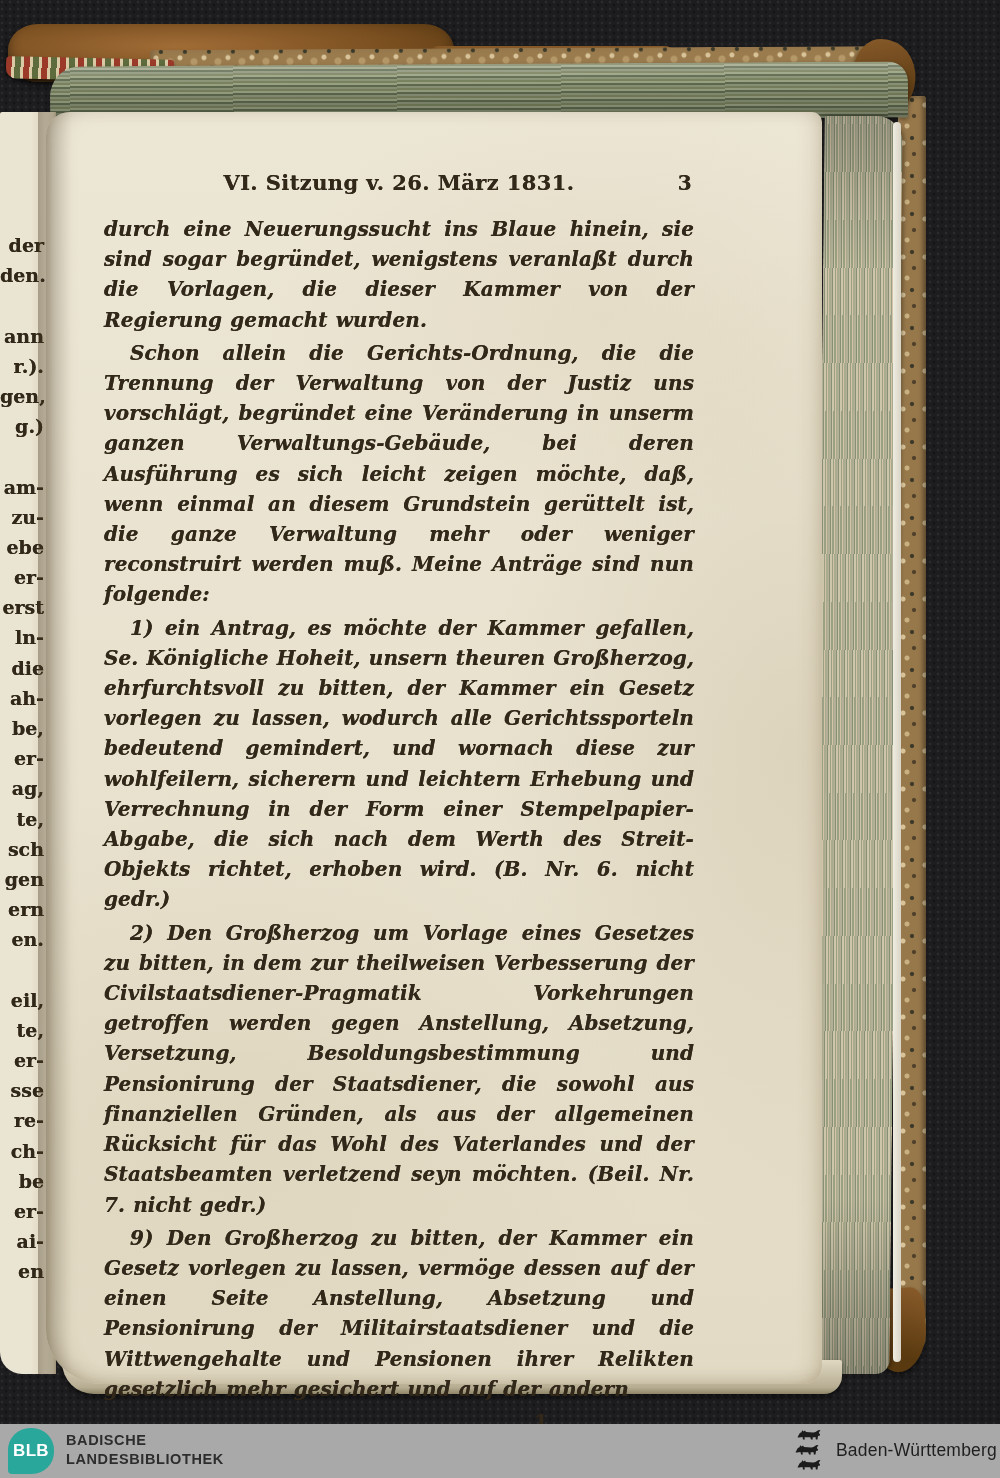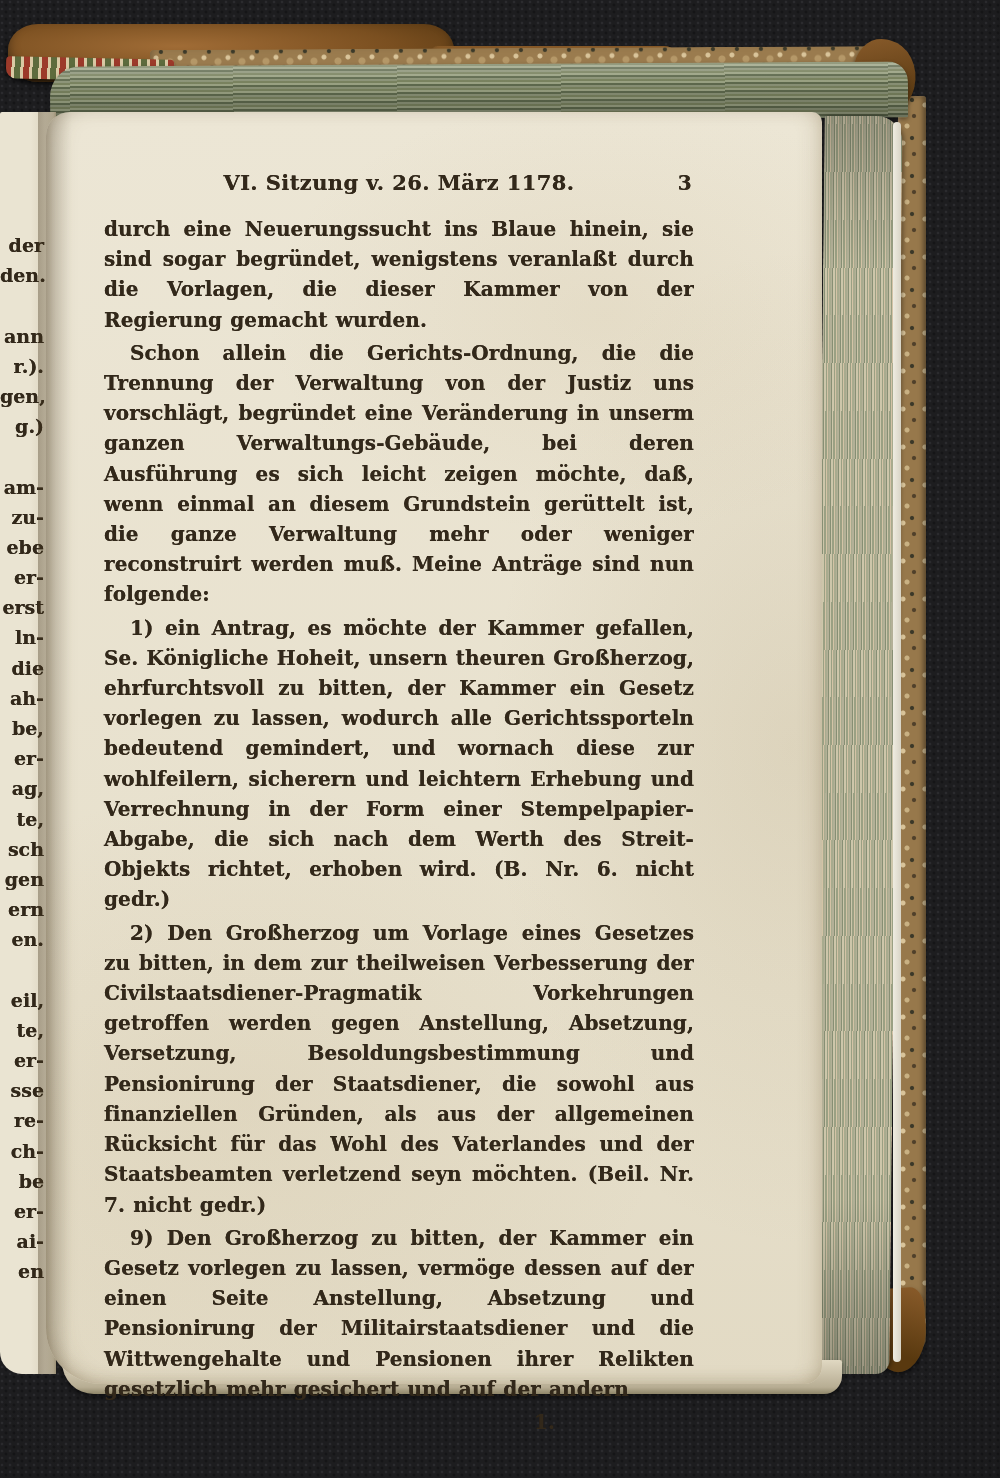--- a/index.html
+++ b/index.html
@@ -92,21 +92,21 @@
     background:linear-gradient(90deg, rgba(70,55,30,.38), rgba(40,30,15,.12) 45%, transparent);}
 
   
   .content{position:absolute;left:104px;top:170px;width:590px;z-index:7;
     font-family:"DejaVu Serif", serif;color:#32281a;}
   .pg-header{position:relative;height:44px;font-weight:bold;font-size:21px;letter-spacing:.4px;
     text-align:center;text-shadow:0 0 .6px rgba(43,33,20,.85);}
   .pg-num{position:absolute;right:2px;top:1px;font-size:20px;}
   .body-text{font-weight:bold;font-size:20px;line-height:30.2px;text-align:justify;
     letter-spacing:.1px;word-spacing:1px;hyphens:auto;
-    text-shadow:0 0 .6px rgba(43,33,20,.85);}
+    text-shadow:0 0 .6px rgba(43,33,20,.85);font-style:italic;}
   .body-text p{margin:0 0 3px 0;text-indent:26px;}
   .body-text p.noindent{text-indent:0;}
   .signature{margin-top:6px;padding-left:430px;font-weight:bold;font-size:20px;
     text-shadow:0 0 .6px rgba(43,33,20,.85);}
 
   
   .footer{position:absolute;left:0;top:1424px;width:1000px;height:54px;z-index:10;
     background:#a9a9a9;display:flex;align-items:center;}
   .blb-logo{position:absolute;left:8px;top:4px;width:46px;height:46px;
     background:#2aa79b;border-radius:22px 22px 22px 4px;
@@ -173,26 +173,44 @@
         <div>ai-</div>
         <div>en</div>
       </div>
   </div>
 
   <div class="page"></div>
   <div class="gutter"></div>
 
   <div class="content">
     <div class="pg-header">
-      <span>VI. Sitzung v. 26. März 1178.</span>
+      <span>VI. Sitzung v. 26. März 1831.</span>
       <span class="pg-num">3</span>
     </div>
     <div class="body-text">
       <p class="noindent">durch eine Neuerungssucht ins Blaue hinein, sie sind sogar begründet, wenigstens veranlaßt durch die Vorlagen, die dieser Kammer von der Regierung gemacht wurden.</p>
       <p>Schon allein die Gerichts-Ordnung, die die Trennung der Verwaltung von der Justiz uns vorschlägt, begründet eine Veränderung in unserm ganzen Verwaltungs-Gebäude, bei deren Ausführung es sich leicht zeigen möchte, daß, wenn einmal an diesem Grundstein gerüttelt ist, die ganze Verwaltung mehr oder weniger reconstruirt werden muß. Meine Anträge sind nun folgende:</p>
       <p>1) ein Antrag, es möchte der Kammer gefallen, Se. Königliche Hoheit, unsern theuren Großherzog, ehrfurchtsvoll zu bitten, der Kammer ein Gesetz vorlegen zu lassen, wodurch alle Gerichtssporteln bedeutend gemindert, und wornach diese zur wohlfeilern, sicherern und leichtern Erhebung und Verrechnung in der Form einer Stempelpapier-Abgabe, die sich nach dem Werth des Streit-Objekts richtet, erhoben wird. (B. Nr. 6. nicht gedr.)</p>
       <p>2) Den Großherzog um Vorlage eines Gesetzes zu bitten, in dem zur theilweisen Verbesserung der Civilstaatsdiener-Pragmatik Vorkehrungen getroffen werden gegen Anstellung, Absetzung, Versetzung, Besoldungsbestimmung und Pensionirung der Staatsdiener, die sowohl aus finanziellen Gründen, als aus der allgemeinen Rücksicht für das Wohl des Vaterlandes und der Staatsbeamten verletzend seyn möchten. (Beil. Nr. 7. nicht gedr.)</p>
       <p>9) Den Großherzog zu bitten, der Kammer ein Gesetz vorlegen zu lassen, vermöge dessen auf der einen Seite Anstellung, Absetzung und Pensionirung der Militairstaatsdiener und die Wittwengehalte und Pensionen ihrer Relikten gesetzlich mehr gesichert und auf der andern</p>
     </div>
     <div class="signature">1.</div>
   </div>
 
+  <div class="footer">
+    <div class="blb-logo">
+      <span>BLB</span>
+    </div>
+    <div class="lib-name">
+      <div>BADISCHE</div>
+      <div>LANDESBIBLIOTHEK</div>
+    </div>
+    <svg class="coa" viewBox="0 0 30 44" xmlns="http://www.w3.org/2000/svg">
+      <defs>
+        <path id="lion" fill="#1c1c1c" d="M1.5 8.2 L3 5.5 Q3.5 3.5 5.5 3.2 L6.2 1.2 L7.6 2.6 L9 1.4 L10 3 L17 3.4 Q19.5 3.6 21 2 Q23 .5 24.5 1.5 Q23 2.5 22.8 4 Q24.5 5 24 6.5 L22 7 L21.5 10.5 L19.8 10.5 L19.5 8 L16.5 8.5 L16.8 10.5 L15 10.5 L14.2 8.2 L8.5 8.2 L8.8 10.5 L7 10.5 L6.5 8 Q3 8.8 1.5 8.2 Z"></path>
+      </defs>
+      <use href="#lion" x="2" y="0"></use>
+      <use href="#lion" x="0" y="15"></use>
+      <use href="#lion" x="2" y="30"></use>
+    </svg>
+    <div class="state-name">Baden-Württemberg</div>
+  </div>
 </div>
 
 </body></html>

